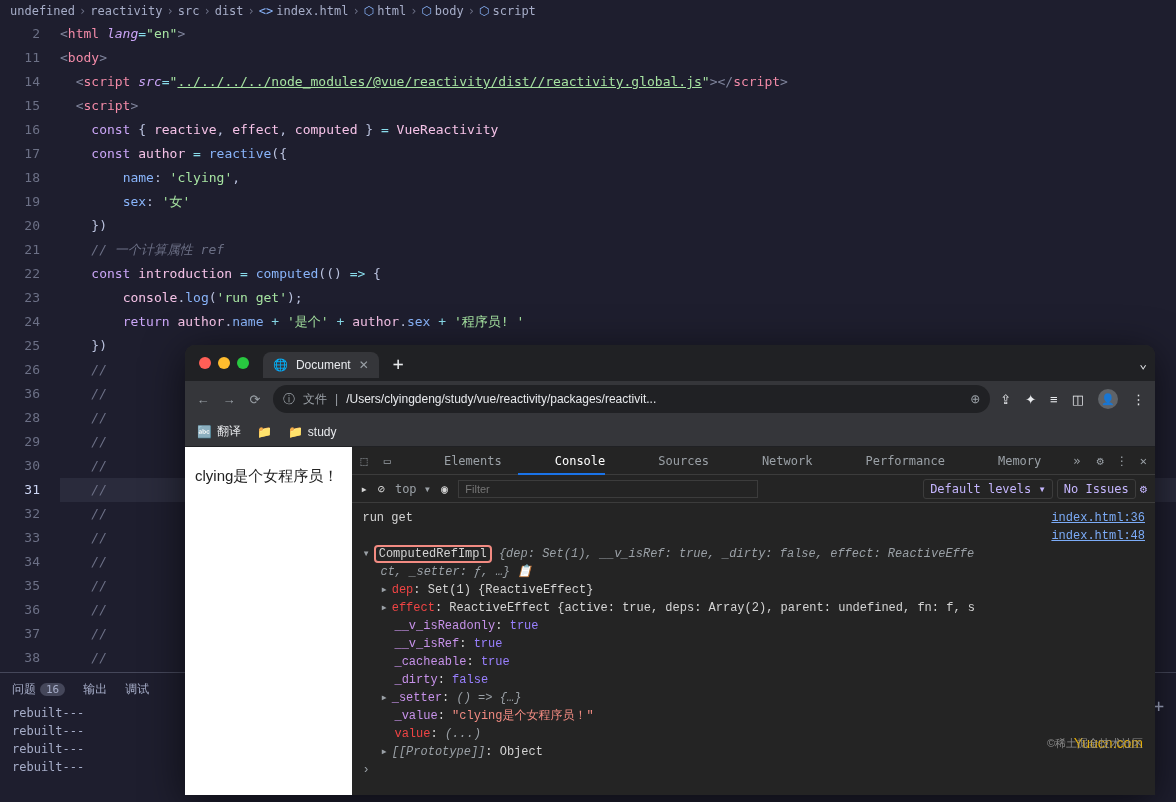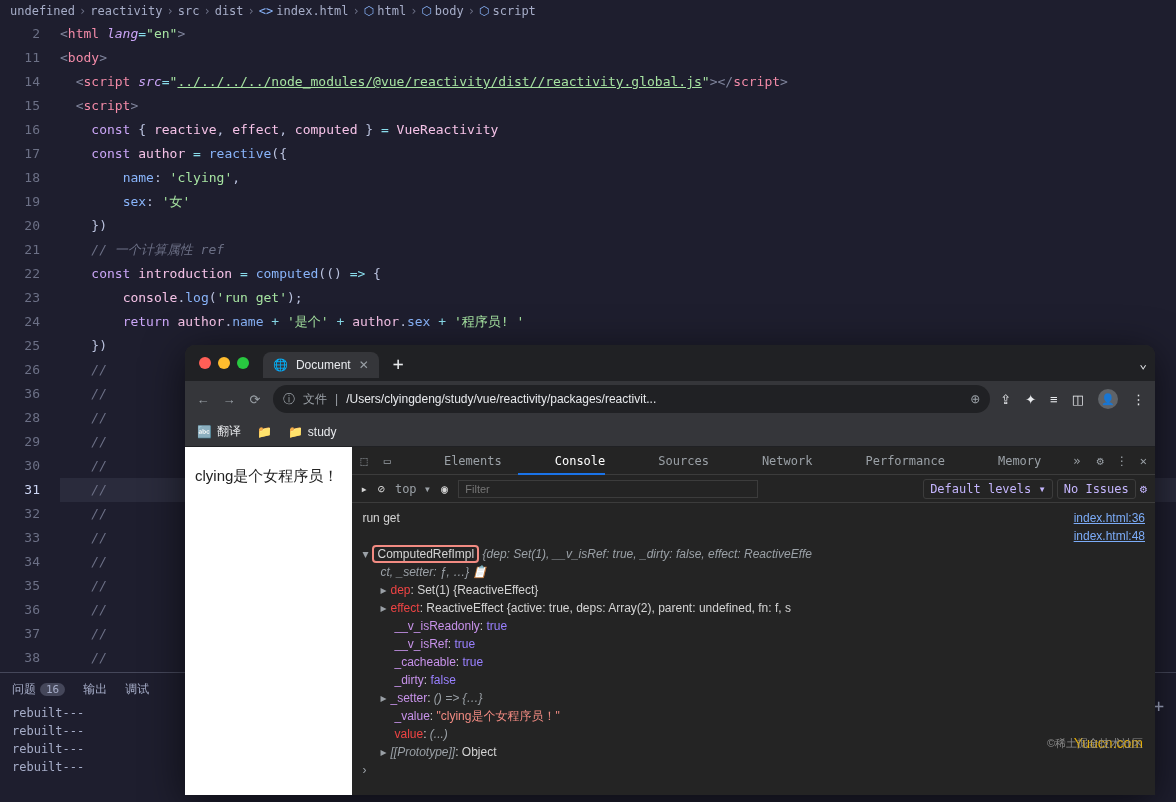--- a/index.html
+++ b/index.html
@@ -195,21 +195,21 @@
   color: #d4d4d4;
   padding: 2px 6px;
   font-size: 11px;
   width: 300px;
 }
 .dt-filter .right { margin-left: auto; display: flex; gap: 4px; align-items: center; color: #c4b5fd; }
 .dt-filter .pill { border: 1px solid #3c3c3c; padding: 2px 6px; border-radius: 3px; }
 .console {
   flex: 1;
   padding: 6px 10px;
-  font-family: Liberation Sans, sans-serif;
+  font-family: Liberation Mono, monospace;
   font-size: 12px;
   line-height: 18px;
   overflow: auto;
 }
 .console .row { display: flex; }
 .console .msg { flex: 1; }
 .console .src { color: #7cacf8; text-decoration: underline; margin-left: auto; }
 .console .arrow { color: #9aa0a6; margin-right: 4px; }
 .obj-key { color: #ef4444; }
 .obj-str { color: #f28b82; }

